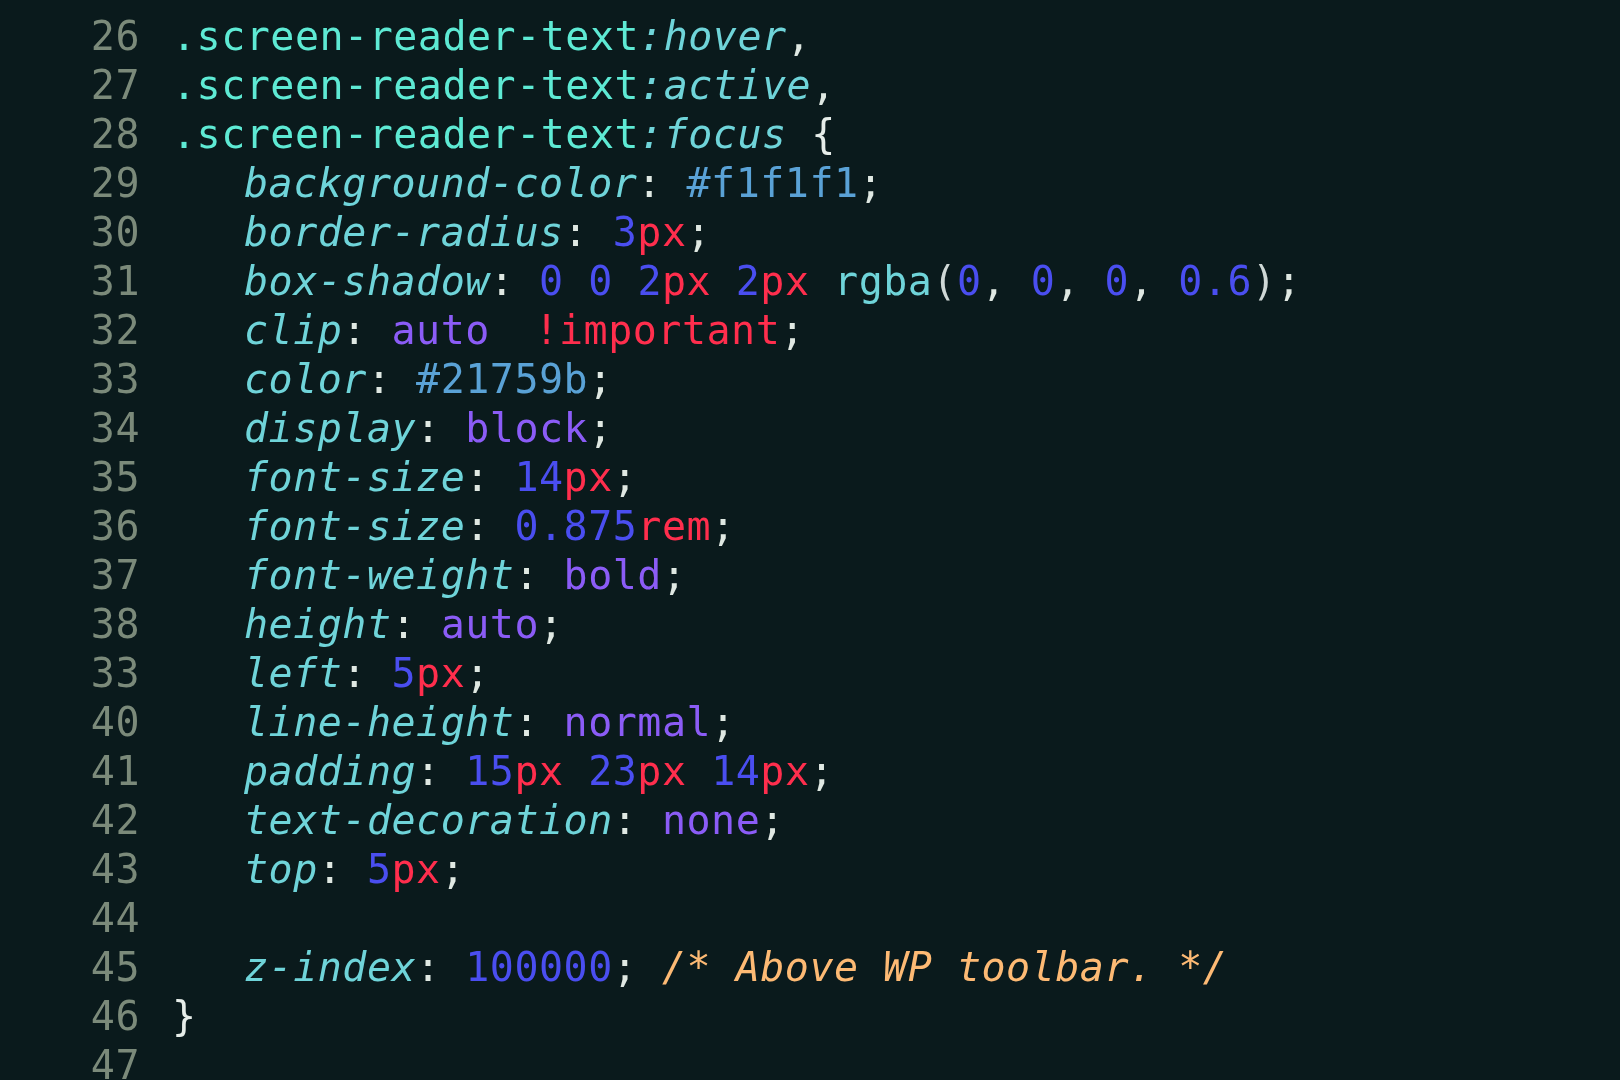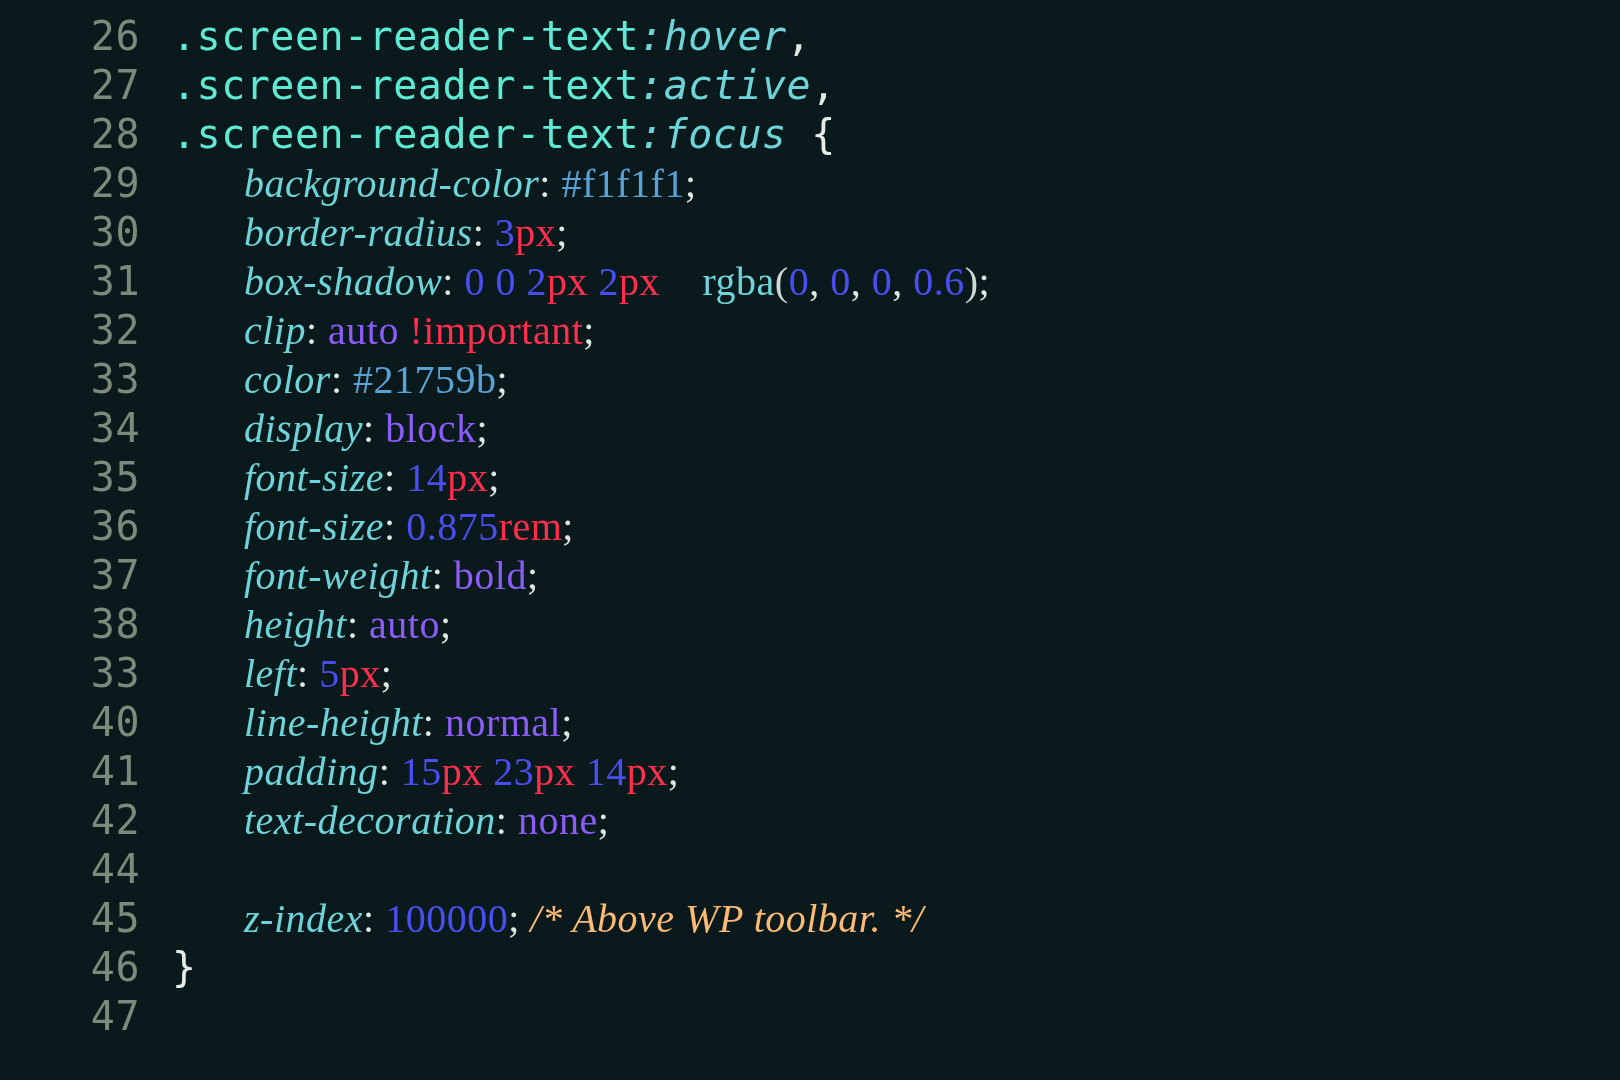--- a/index.html
+++ b/index.html
@@ -32,34 +32,34 @@
     font-weight: 400;
     user-select: none;
     flex: 0 0 auto;
     font-style: normal;
   }
   .code {
     flex: 1 1 auto;
     color: #d9f0f0;
   }
   .indent1 { padding-left: 0px; }
-  .indent2 { padding-left: 72px; font-family: Liberation Serif, serif; }
+  .indent2 { padding-left: 72px; }
 
   .tok-sel    { color: #5eead4; font-style: normal; }
   .tok-pseudo { color: #6fd4d9; font-style: italic; }
   .tok-prop   { color: #6fd4d9; font-style: italic; }
   .tok-punct  { color: #dfe8e2; font-style: normal; }
   .tok-punct2 { color: #dfe8e2; font-style: normal; font-weight: 400;}
   .tok-hex    { color: #5aa2d6; font-style: normal; }
   .tok-num    { color: #4a4ef0; font-style: normal; }
   .tok-unit   { color: #ff2e4d; font-style: normal; }
   .tok-kw     { color: #8b5cf6; font-style: normal; }
-  .tok-func   { color: #6fd4d9; font-style: normal; margin-left: 32px; }
+  .tok-func   { color: #6fd4d9; font-style: normal; }
   .tok-paren  { color: #cfd8d6; font-style: normal; }
-  .tok-imp    { color: #ff2e4d; font-style: normal; }
+  .tok-imp    { color: #ff2e4d; font-style: normal; margin-left: 20px; }
   .tok-comm   { color: #fdba74; font-style: italic; }
   .tok-brace  { color: #e6ede9; font-style: normal; }
 </style>
 </head>
 <body>
 
 <div class="editor" id="editor">
     <div class="line"><div class="gutter">26</div><div class="code indent1"><span class="tok-sel">.screen-reader-text</span><span class="tok-pseudo">:hover</span><span class="tok-punct">,</span></div></div>
     <div class="line"><div class="gutter">27</div><div class="code indent1"><span class="tok-sel">.screen-reader-text</span><span class="tok-pseudo">:active</span><span class="tok-punct">,</span></div></div>
     <div class="line"><div class="gutter">28</div><div class="code indent1"><span class="tok-sel">.screen-reader-text</span><span class="tok-pseudo">:focus</span><span> </span><span class="tok-brace">{</span></div></div>
@@ -70,17 +70,18 @@
     <div class="line"><div class="gutter">33</div><div class="code indent2"><span class="tok-prop">color</span><span class="tok-punct2">: </span><span class="tok-hex">#21759b</span><span class="tok-punct">;</span></div></div>
     <div class="line"><div class="gutter">34</div><div class="code indent2"><span class="tok-prop">display</span><span class="tok-punct2">: </span><span class="tok-kw">block</span><span class="tok-punct">;</span></div></div>
     <div class="line"><div class="gutter">35</div><div class="code indent2"><span class="tok-prop">font-size</span><span class="tok-punct2">: </span><span class="tok-num">14</span><span class="tok-unit">px</span><span class="tok-punct">;</span></div></div>
     <div class="line"><div class="gutter">36</div><div class="code indent2"><span class="tok-prop">font-size</span><span class="tok-punct2">: </span><span class="tok-num">0.875</span><span class="tok-unit">rem</span><span class="tok-punct">;</span></div></div>
     <div class="line"><div class="gutter">37</div><div class="code indent2"><span class="tok-prop">font-weight</span><span class="tok-punct2">: </span><span class="tok-kw">bold</span><span class="tok-punct">;</span></div></div>
     <div class="line"><div class="gutter">38</div><div class="code indent2"><span class="tok-prop">height</span><span class="tok-punct2">: </span><span class="tok-kw">auto</span><span class="tok-punct">;</span></div></div>
     <div class="line"><div class="gutter">33</div><div class="code indent2"><span class="tok-prop">left</span><span class="tok-punct2">: </span><span class="tok-num">5</span><span class="tok-unit">px</span><span class="tok-punct">;</span></div></div>
     <div class="line"><div class="gutter">40</div><div class="code indent2"><span class="tok-prop">line-height</span><span class="tok-punct2">: </span><span class="tok-kw">normal</span><span class="tok-punct">;</span></div></div>
     <div class="line"><div class="gutter">41</div><div class="code indent2"><span class="tok-prop">padding</span><span class="tok-punct2">: </span><span class="tok-num">15</span><span class="tok-unit">px</span><span> </span><span class="tok-num">23</span><span class="tok-unit">px</span><span> </span><span class="tok-num">14</span><span class="tok-unit">px</span><span class="tok-punct">;</span></div></div>
     <div class="line"><div class="gutter">42</div><div class="code indent2"><span class="tok-prop">text-decoration</span><span class="tok-punct2">: </span><span class="tok-kw">none</span><span class="tok-punct">;</span></div></div>
+    <div class="line"><div class="gutter">43</div><div class="code indent2"><span class="tok-prop">top</span><span class="tok-punct2">: </span><span class="tok-num">5</span><span class="tok-unit">px</span><span class="tok-punct">;</span></div></div>
     <div class="line"><div class="gutter">44</div></div>
     <div class="line"><div class="gutter">45</div><div class="code indent2"><span class="tok-prop">z-index</span><span class="tok-punct2">: </span><span class="tok-num">100000</span><span class="tok-punct">;</span><span> </span><span class="tok-comm">/* Above WP toolbar. */</span></div></div>
     <div class="line"><div class="gutter">46</div><div class="code indent1"><span class="tok-brace">}</span></div></div>
     <div class="line"><div class="gutter">47</div><div class="code indent1"></div></div>
   </div>
 
 </body></html>

